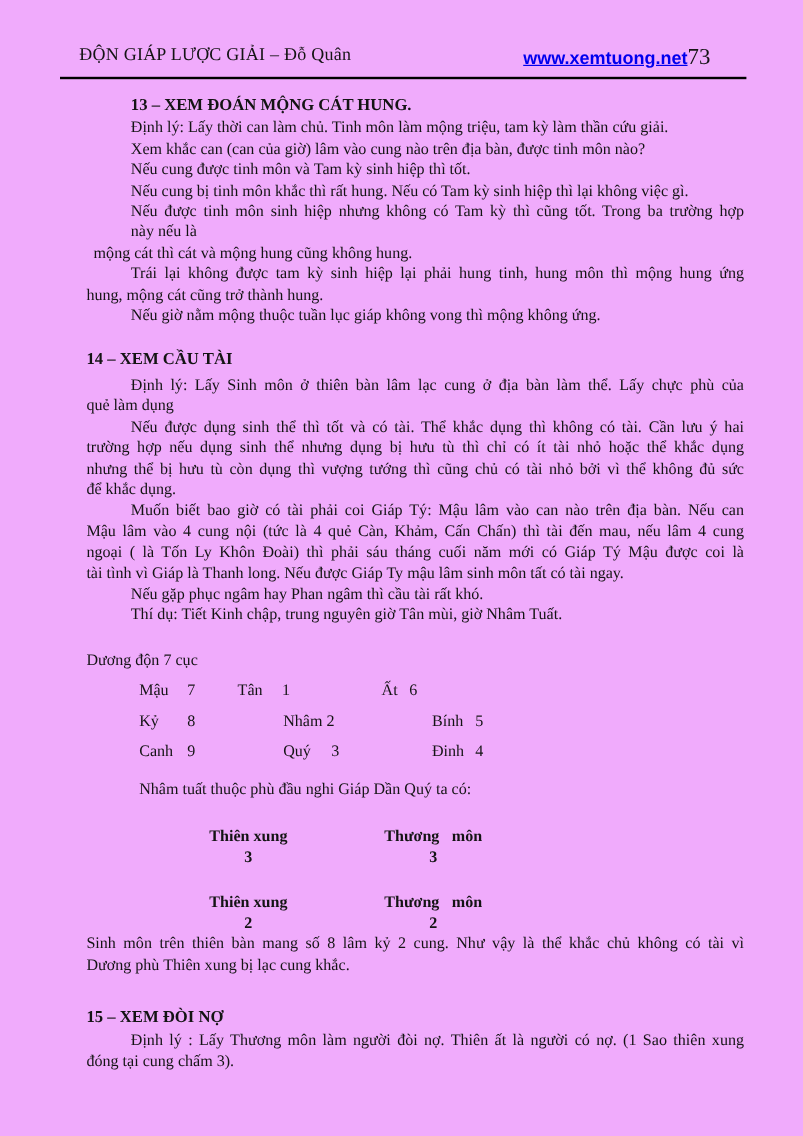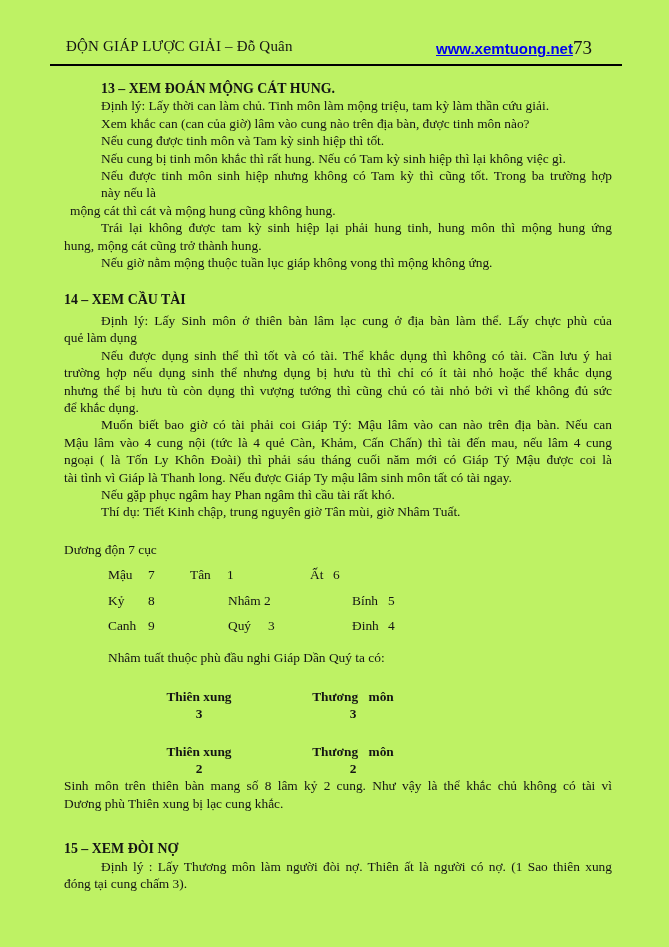--- a/index.html
+++ b/index.html
@@ -1,30 +1,30 @@
 <!DOCTYPE html>
 <html><head>
 <meta charset="utf-8">
 <style>
   html,body { margin:0; padding:0; background:#e8e8e8; }
   .page {
     position:relative; width:669px; height:947px; margin:0 auto;
-    background:#bef264; color:#141414;
+    background:#f0abfc; color:#141414;
     font-family:"Liberation Serif", serif;
     overflow:hidden;
   }
   
   .hdr-title { position:absolute; left:66px; top:38px; font-size:15px; letter-spacing:.2px; white-space:nowrap; }
   .hdr-right { position:absolute; left:436px; top:37px; display:flex; align-items:baseline; }
   .site-link { font-family:"Liberation Sans", sans-serif; font-weight:bold; font-size:15px; color:#0000EE; text-decoration:underline; white-space:nowrap; }
   .page-num { font-size:19px; color:#141414; }
   .rule { position:absolute; left:50px; top:64px; width:572px; height:0; border-top:2px solid #000; }
 
   
-  .content { position:absolute; left:64px; top:76px; width:548px; font-size:13.4px; line-height:17.4px; }
+  .content { position:absolute; left:72px; top:76px; width:548px; font-size:13.4px; line-height:17.4px; }
   .ln { min-height:17.4px; }
   .in { text-indent:37px; }
   .in2 { margin-left:44px; }
   .sp { padding-left:6px; }
   .j  { text-align:justify; text-align-last:justify; }
   .h  { font-weight:bold; font-size:13.9px; white-space:nowrap; }
   .h13 { margin-top:4px; margin-left:37px; }
   .h14 { margin-top:20px; }
   .h15 { margin-top:28px; }
   .mt3  { margin-top:3px; }

